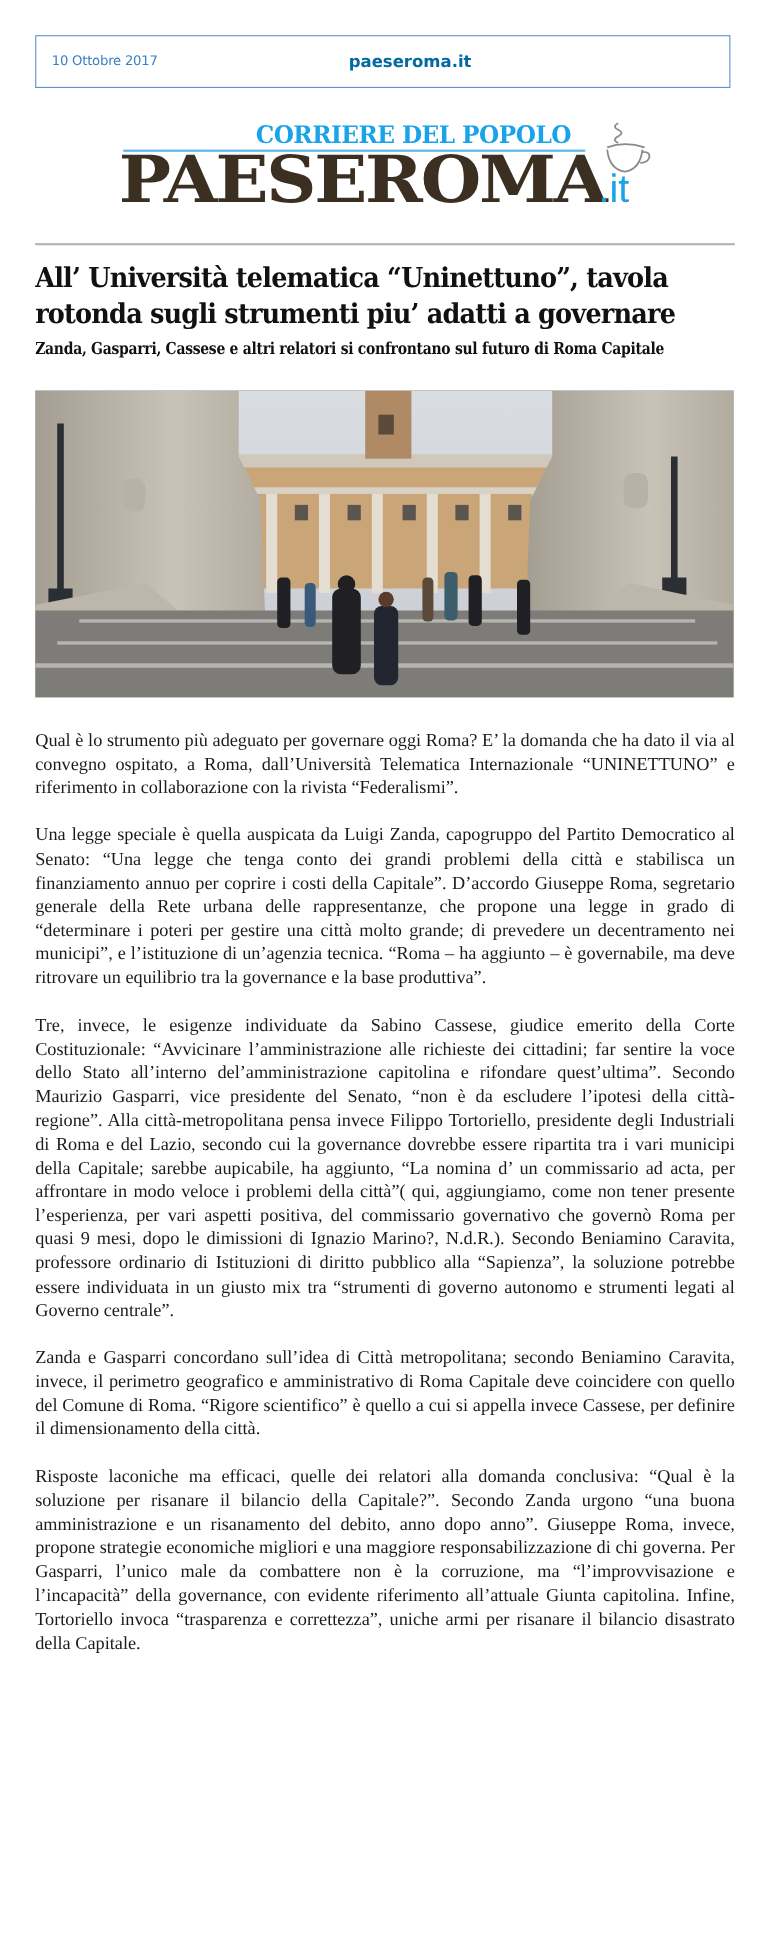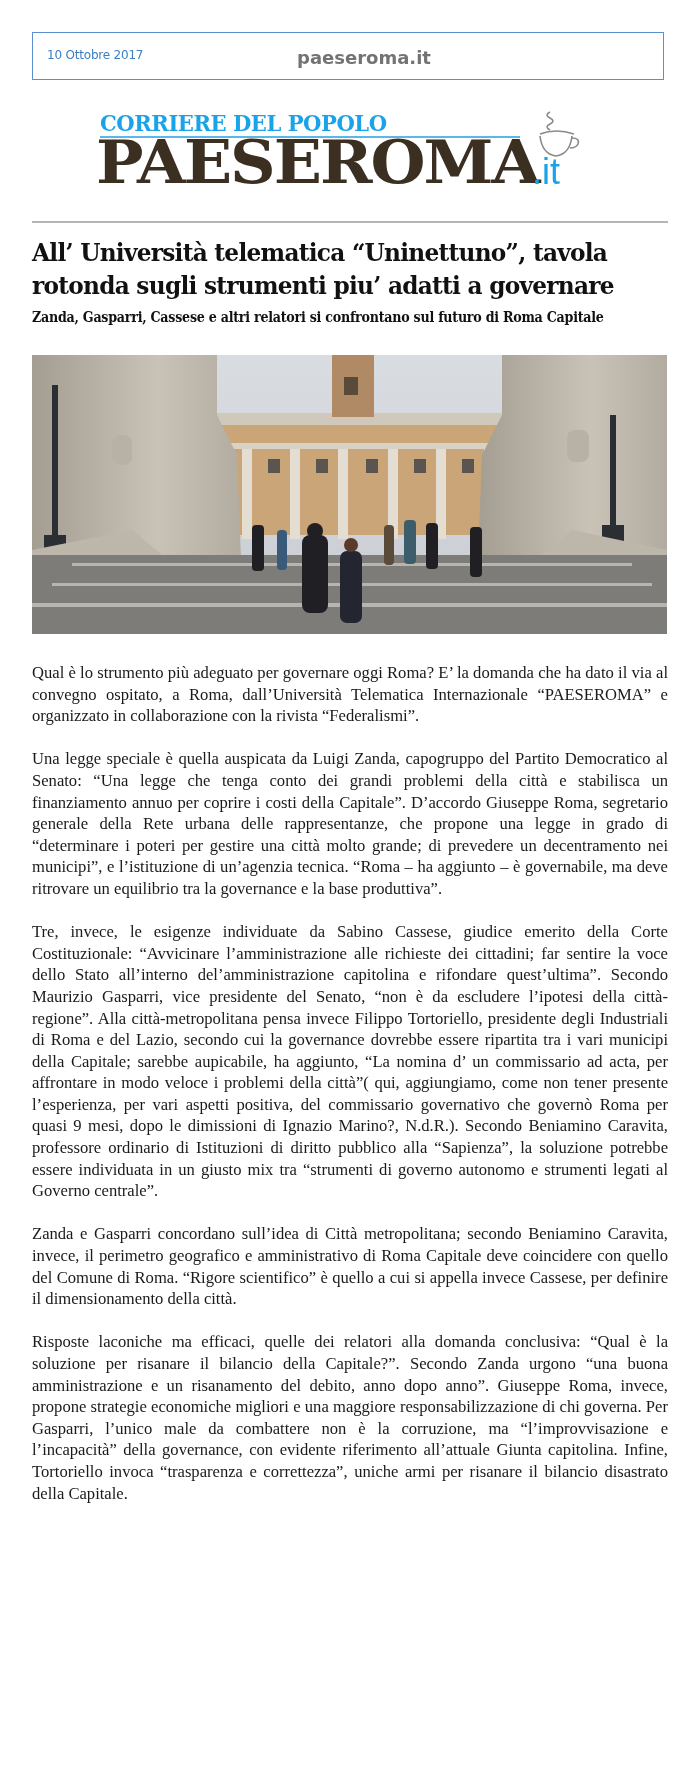--- a/index.html
+++ b/index.html
@@ -4,23 +4,23 @@
   <style>
     html, body { margin: 0; padding: 0; background: #ffffff; }
     body { width: 700px; height: 1772px; position: relative; overflow: hidden; font-family: "Liberation Serif", serif; color: #111; }
 
     .header-box {
       position: absolute; left: 32px; top: 32px; width: 632px; height: 48px;
       border: 1.5px solid #5b8fcf; box-sizing: border-box;
       font-family: "DejaVu Sans", sans-serif; font-size: 12px; color: #3a7fc4; padding-left: 16px;
     }
     .header-date { position: absolute; left: 14px; top: 15px; letter-spacing: -0.2px; }
-    .header-site { position: absolute; left: 264px; top: 14px; font-weight: bold; font-size: 18px; color: #737373; }
+    .header-site { position: absolute; left: 284px; top: 14px; font-weight: bold; font-size: 15px; color: #0369a1; }
 
-    .logo { position: absolute; left: 96px; top: 108px; width: 490px; height: 90px; }
+    .logo { position: absolute; left: 108px; top: 108px; width: 490px; height: 90px; text-align: right; }
     .logo-top {
       position: absolute; left: 4px; top: 4px; width: 424px;
       font-family: "DejaVu Serif", serif; font-weight: bold; font-size: 22px;
       color: #1aa3e8; letter-spacing: -0.5px; line-height: 22px; white-space: nowrap;
       transform: scaleX(0.96); transform-origin: left center;
     }
     .logo-underline { position: absolute; left: 4px; top: 28px; width: 420px; height: 2px; background: #5bb7e8; }
     .logo-main {
       position: absolute; left: 0px; top: 26px;
       font-family: "DejaVu Serif", serif; font-weight: bold; font-size: 62px;
@@ -160,18 +160,18 @@
       <rect x="245" y="175" width="10" height="40" rx="4" fill="#3a5a7a"></rect>
       <rect x="372" y="165" width="12" height="44" rx="4" fill="#3e5d6b"></rect>
       <rect x="394" y="168" width="12" height="46" rx="4"></rect>
       <rect x="438" y="172" width="12" height="50" rx="4"></rect>
       <rect x="352" y="170" width="10" height="40" rx="4" fill="#5a4a3a"></rect>
     </g>
   </svg>
 </div>
 
 <div class="article">
-  <p>Qual è lo strumento più adeguato per governare oggi Roma? E’ la domanda che ha dato il via al convegno ospitato, a Roma, dall’Università Telematica Internazionale “PAESEROMA” e organizzato in collaborazione con la rivista “Federalismi”.</p>
+  <p>Qual è lo strumento più adeguato per governare oggi Roma? E’ la domanda che ha dato il via al convegno ospitato, a Roma, dall’Università Telematica Internazionale “UNINETTUNO” e riferimento in collaborazione con la rivista “Federalismi”.</p>
   <p>Una legge speciale è quella auspicata da Luigi Zanda, capogruppo del Partito Democra­tico al Senato: “Una legge che tenga conto dei grandi problemi della città e stabilisca un finanziamento annuo per coprire i costi della Capitale”. D’accordo Giuseppe Roma, segretario generale della Rete urbana delle rappresentanze, che propone una legge in grado di “determinare i poteri per gestire una città molto grande; di prevedere un decentramento nei municipi”, e l’istituzione di un’agenzia tecnica. “Roma – ha aggiunto – è governabile, ma deve ritrovare un equilibrio tra la governance e la base produttiva”.</p>
   <p>Tre, invece, le esigenze individuate da Sabino Cassese, giudice emerito della Corte Costituzionale: “Avvicinare l’amministrazione alle richieste dei cittadini; far sentire la voce dello Stato all’interno del’amministrazione capitolina e rifondare quest’ultima”. Secondo Maurizio Gasparri, vice presidente del Senato, “non è da escludere l’ipotesi della città-regione”. Alla città-metropolitana pensa invece Filippo Tortoriello, presi­dente degli Industriali di Roma e del Lazio, secondo cui la governance dovrebbe essere ripartita tra i vari municipi della Capitale;  sarebbe aupicabile, ha aggiunto, “La nomi­na d’ un commissario ad acta, per affrontare in modo veloce i problemi della città”( qui, aggiungiamo, come non tener presente l’esperienza, per vari aspetti positiva, del commissario governativo che governò Roma per quasi 9 mesi, dopo le dimissioni di Ignazio Marino?, N.d.R.). Secondo Beniamino Caravita, professore ordinario di Istituz­ioni di diritto pubblico alla “Sapienza”, la soluzione potrebbe essere individuata in un giusto mix tra “strumenti di governo autonomo e strumenti legati al Governo centrale”.</p>
   <p>Zanda e Gasparri concordano sull’idea di Città metropolitana; secondo Beniamino Caravita, invece, il perimetro geografico e amministrativo di Roma Capitale deve co­incidere con quello del Comune di Roma. “Rigore scientifico” è quello a cui si appella invece Cassese, per definire il dimensionamento della città.</p>
   <p>Risposte laconiche ma efficaci, quelle dei relatori alla domanda conclusiva: “Qual è la soluzione per risanare il bilancio della Capitale?”. Secondo Zanda urgono “una buona amministrazione e un risanamento del debito, anno dopo anno”. Giuseppe Roma, in­vece, propone strategie economiche migliori e una maggiore responsabilizzazione di chi governa. Per Gasparri, l’unico male da combattere non è la corruzione, ma “l’im­provvisazione e l’incapacità” della governance, con evidente riferimento all’attuale Gi­unta capitolina. Infine, Tortoriello invoca “trasparenza e correttezza”, uniche armi per risanare il bilancio disastrato della Capitale.</p>
 </div>
 
 </body></html>

